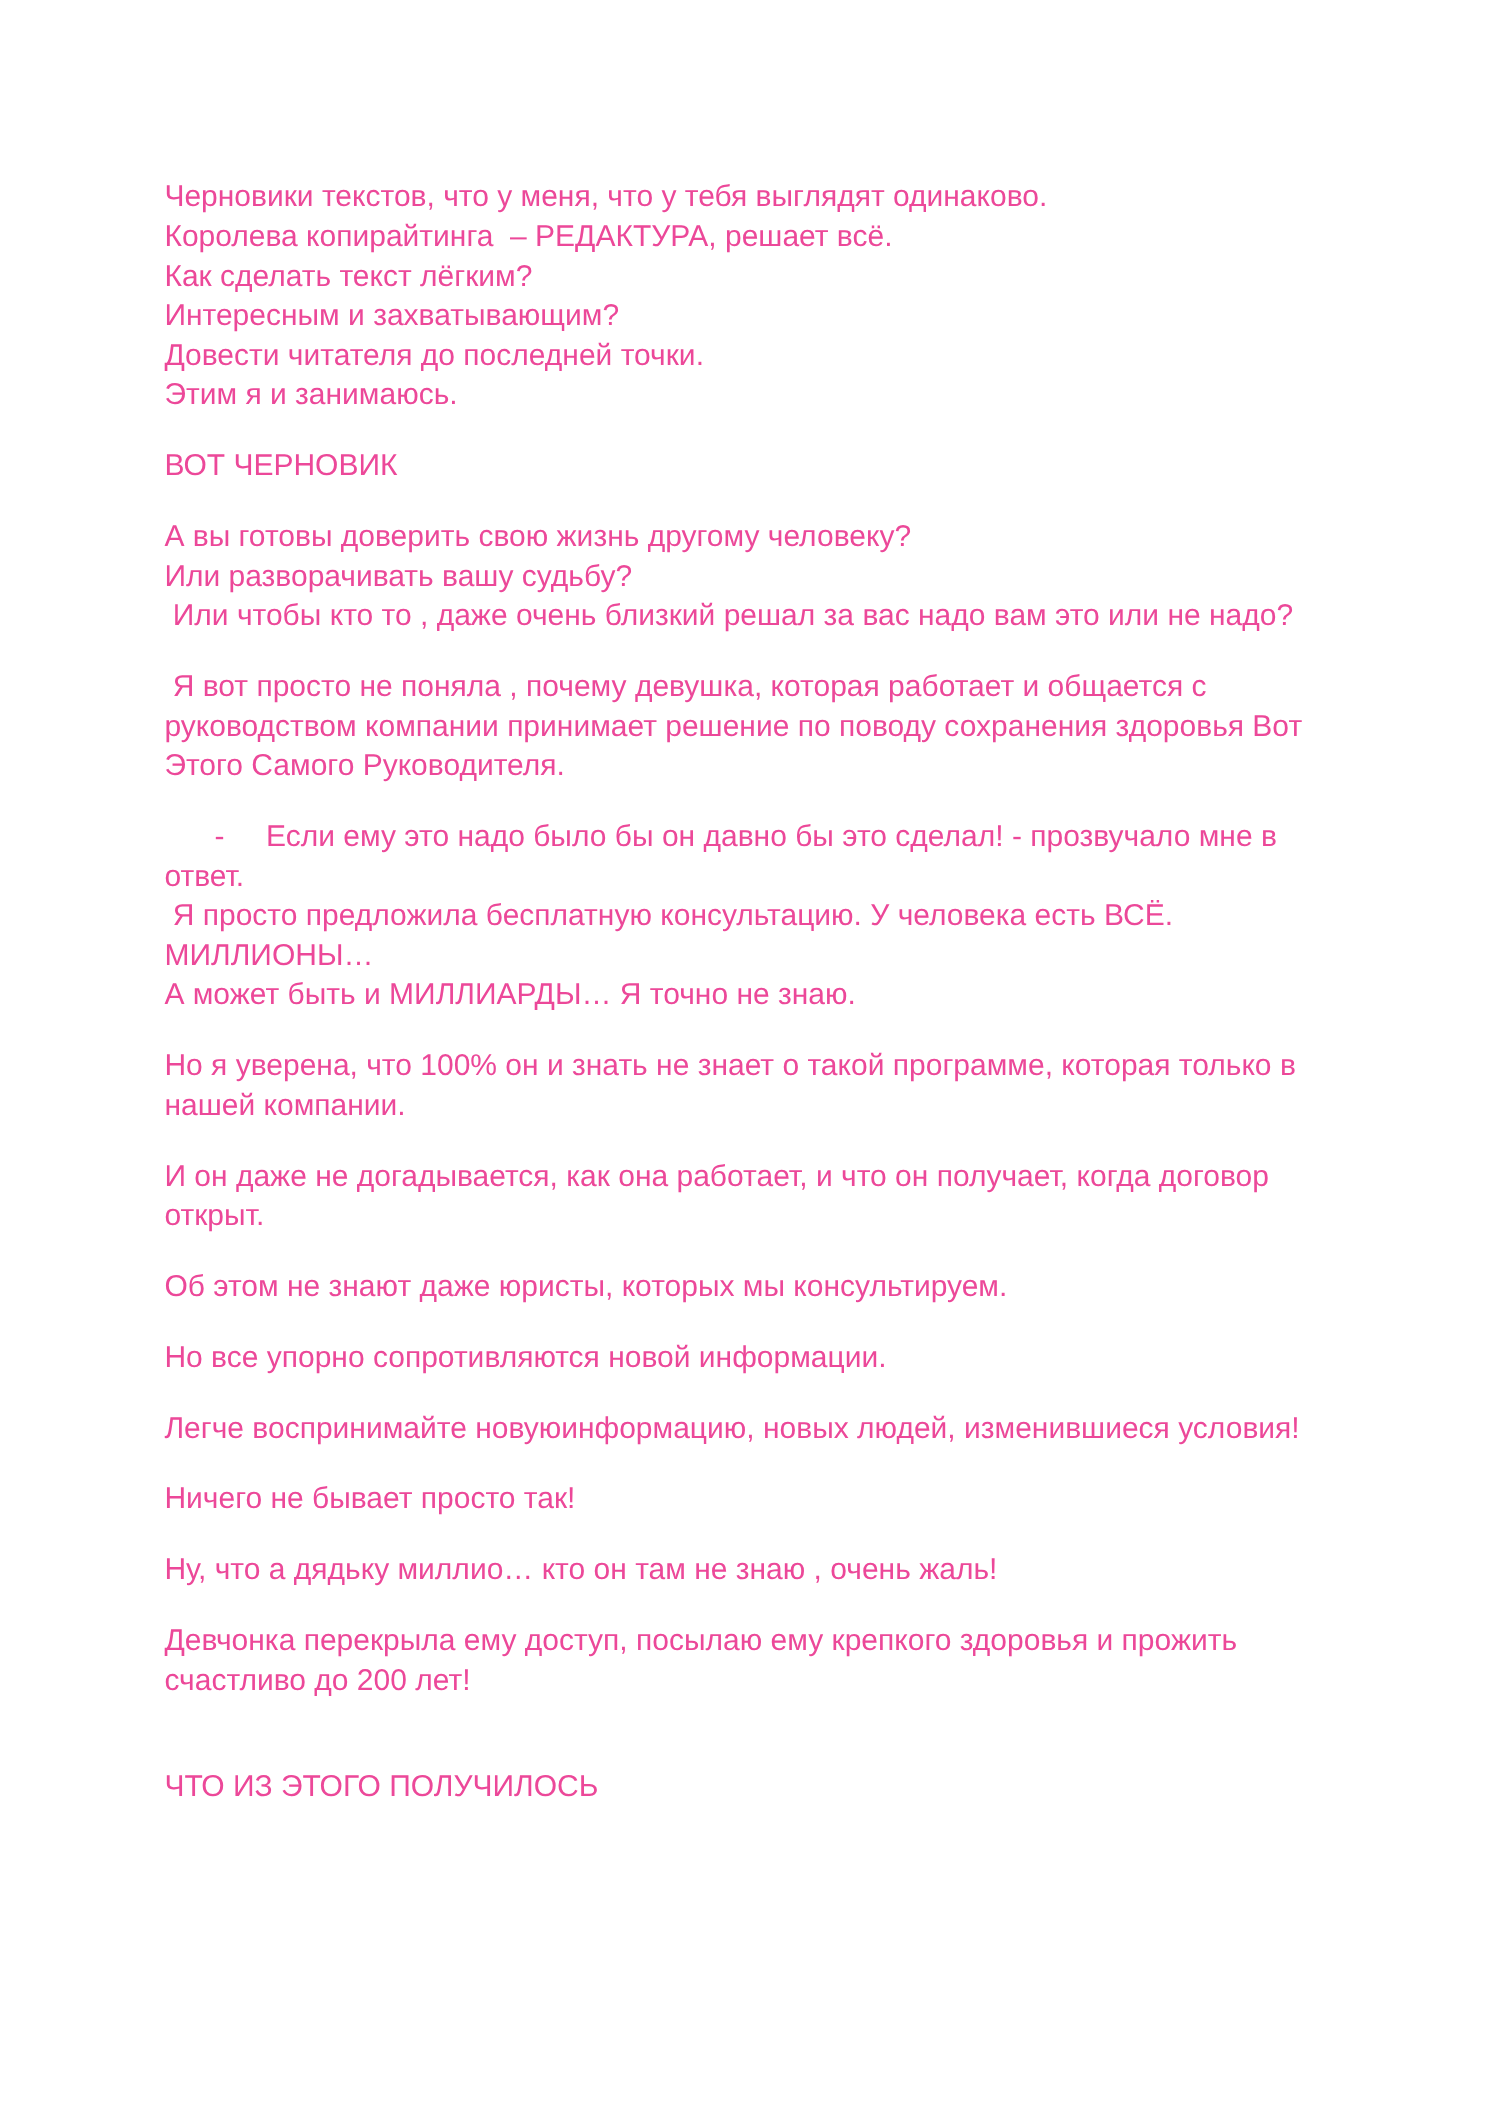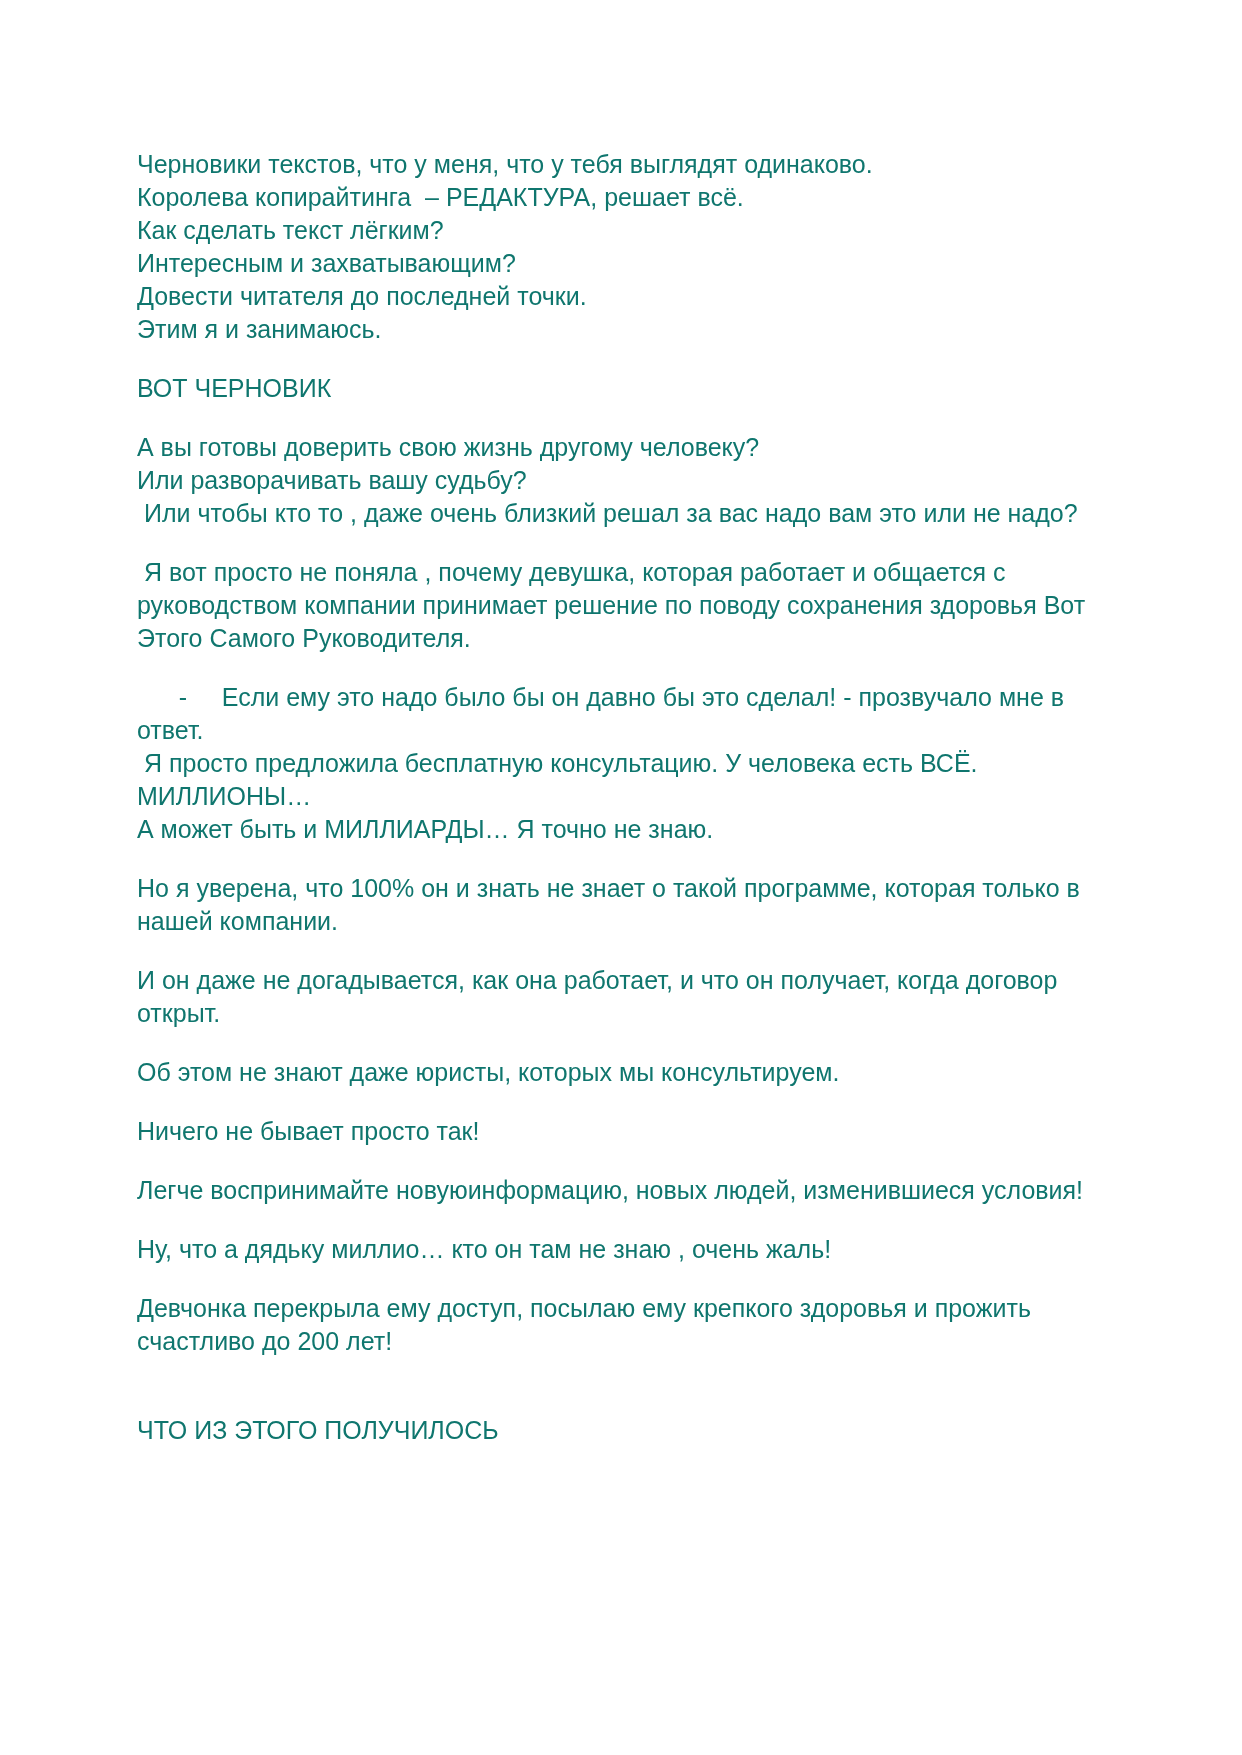--- a/index.html
+++ b/index.html
@@ -6,21 +6,21 @@
     margin: 0;
     padding: 0;
     background: #ffffff;
   }
   .page {
     position: relative;
     box-sizing: border-box;
     width: 1242px;
     height: 1755px;
     background: #ffffff;
-    color: #0f766e;
+    color: #ec4899;
     padding: 148px 120px 0 137px;
     font-family: "Liberation Sans", sans-serif;
     font-size: 25px;
     line-height: 33px;
     overflow: hidden;
   }
   .para {
     margin: 0 0 26px 0;
     white-space: pre-wrap;   
     word-wrap: break-word;
@@ -46,18 +46,19 @@
   <p class="para">А вы готовы доверить свою жизнь другому человеку?
 Или разворачивать вашу судьбу?
  Или чтобы кто то , даже очень близкий решал за вас надо вам это или не надо?</p>
   <p class="para"> Я вот просто не поняла , почему девушка, которая работает и общается с руководством компании принимает решение по поводу сохранения здоровья Вот Этого Самого Руководителя.</p>
   <p class="para">      -     Если ему это надо было бы он давно бы это сделал! - прозвучало мне в ответ.
  Я просто предложила бесплатную консультацию. У человека есть ВСЁ. МИЛЛИОНЫ…
 А может быть и МИЛЛИАРДЫ… Я точно не знаю.</p>
   <p class="para">Но я уверена, что 100% он и знать не знает о такой программе, которая только в нашей компании.</p>
   <p class="para">И он даже не догадывается, как она работает, и что он получает, когда договор открыт.</p>
   <p class="para">Об этом не знают даже юристы, которых мы консультируем.</p>
+  <p class="para">Но все упорно сопротивляются новой информации.</p>
+  <p class="para">Легче воспринимайте новуюинформацию, новых людей, изменившиеся условия!</p>
   <p class="para">Ничего не бывает просто так!</p>
-  <p class="para">Легче воспринимайте новуюинформацию, новых людей, изменившиеся условия!</p>
   <p class="para">Ну, что а дядьку миллио… кто он там не знаю , очень жаль!</p>
   <p class="para">Девчонка перекрыла ему доступ, посылаю ему крепкого здоровья и прожить счастливо до 200 лет!</p>
   <p class="para heading heading-spaced">ЧТО ИЗ ЭТОГО ПОЛУЧИЛОСЬ</p>
 </div>
 
 </body></html>

